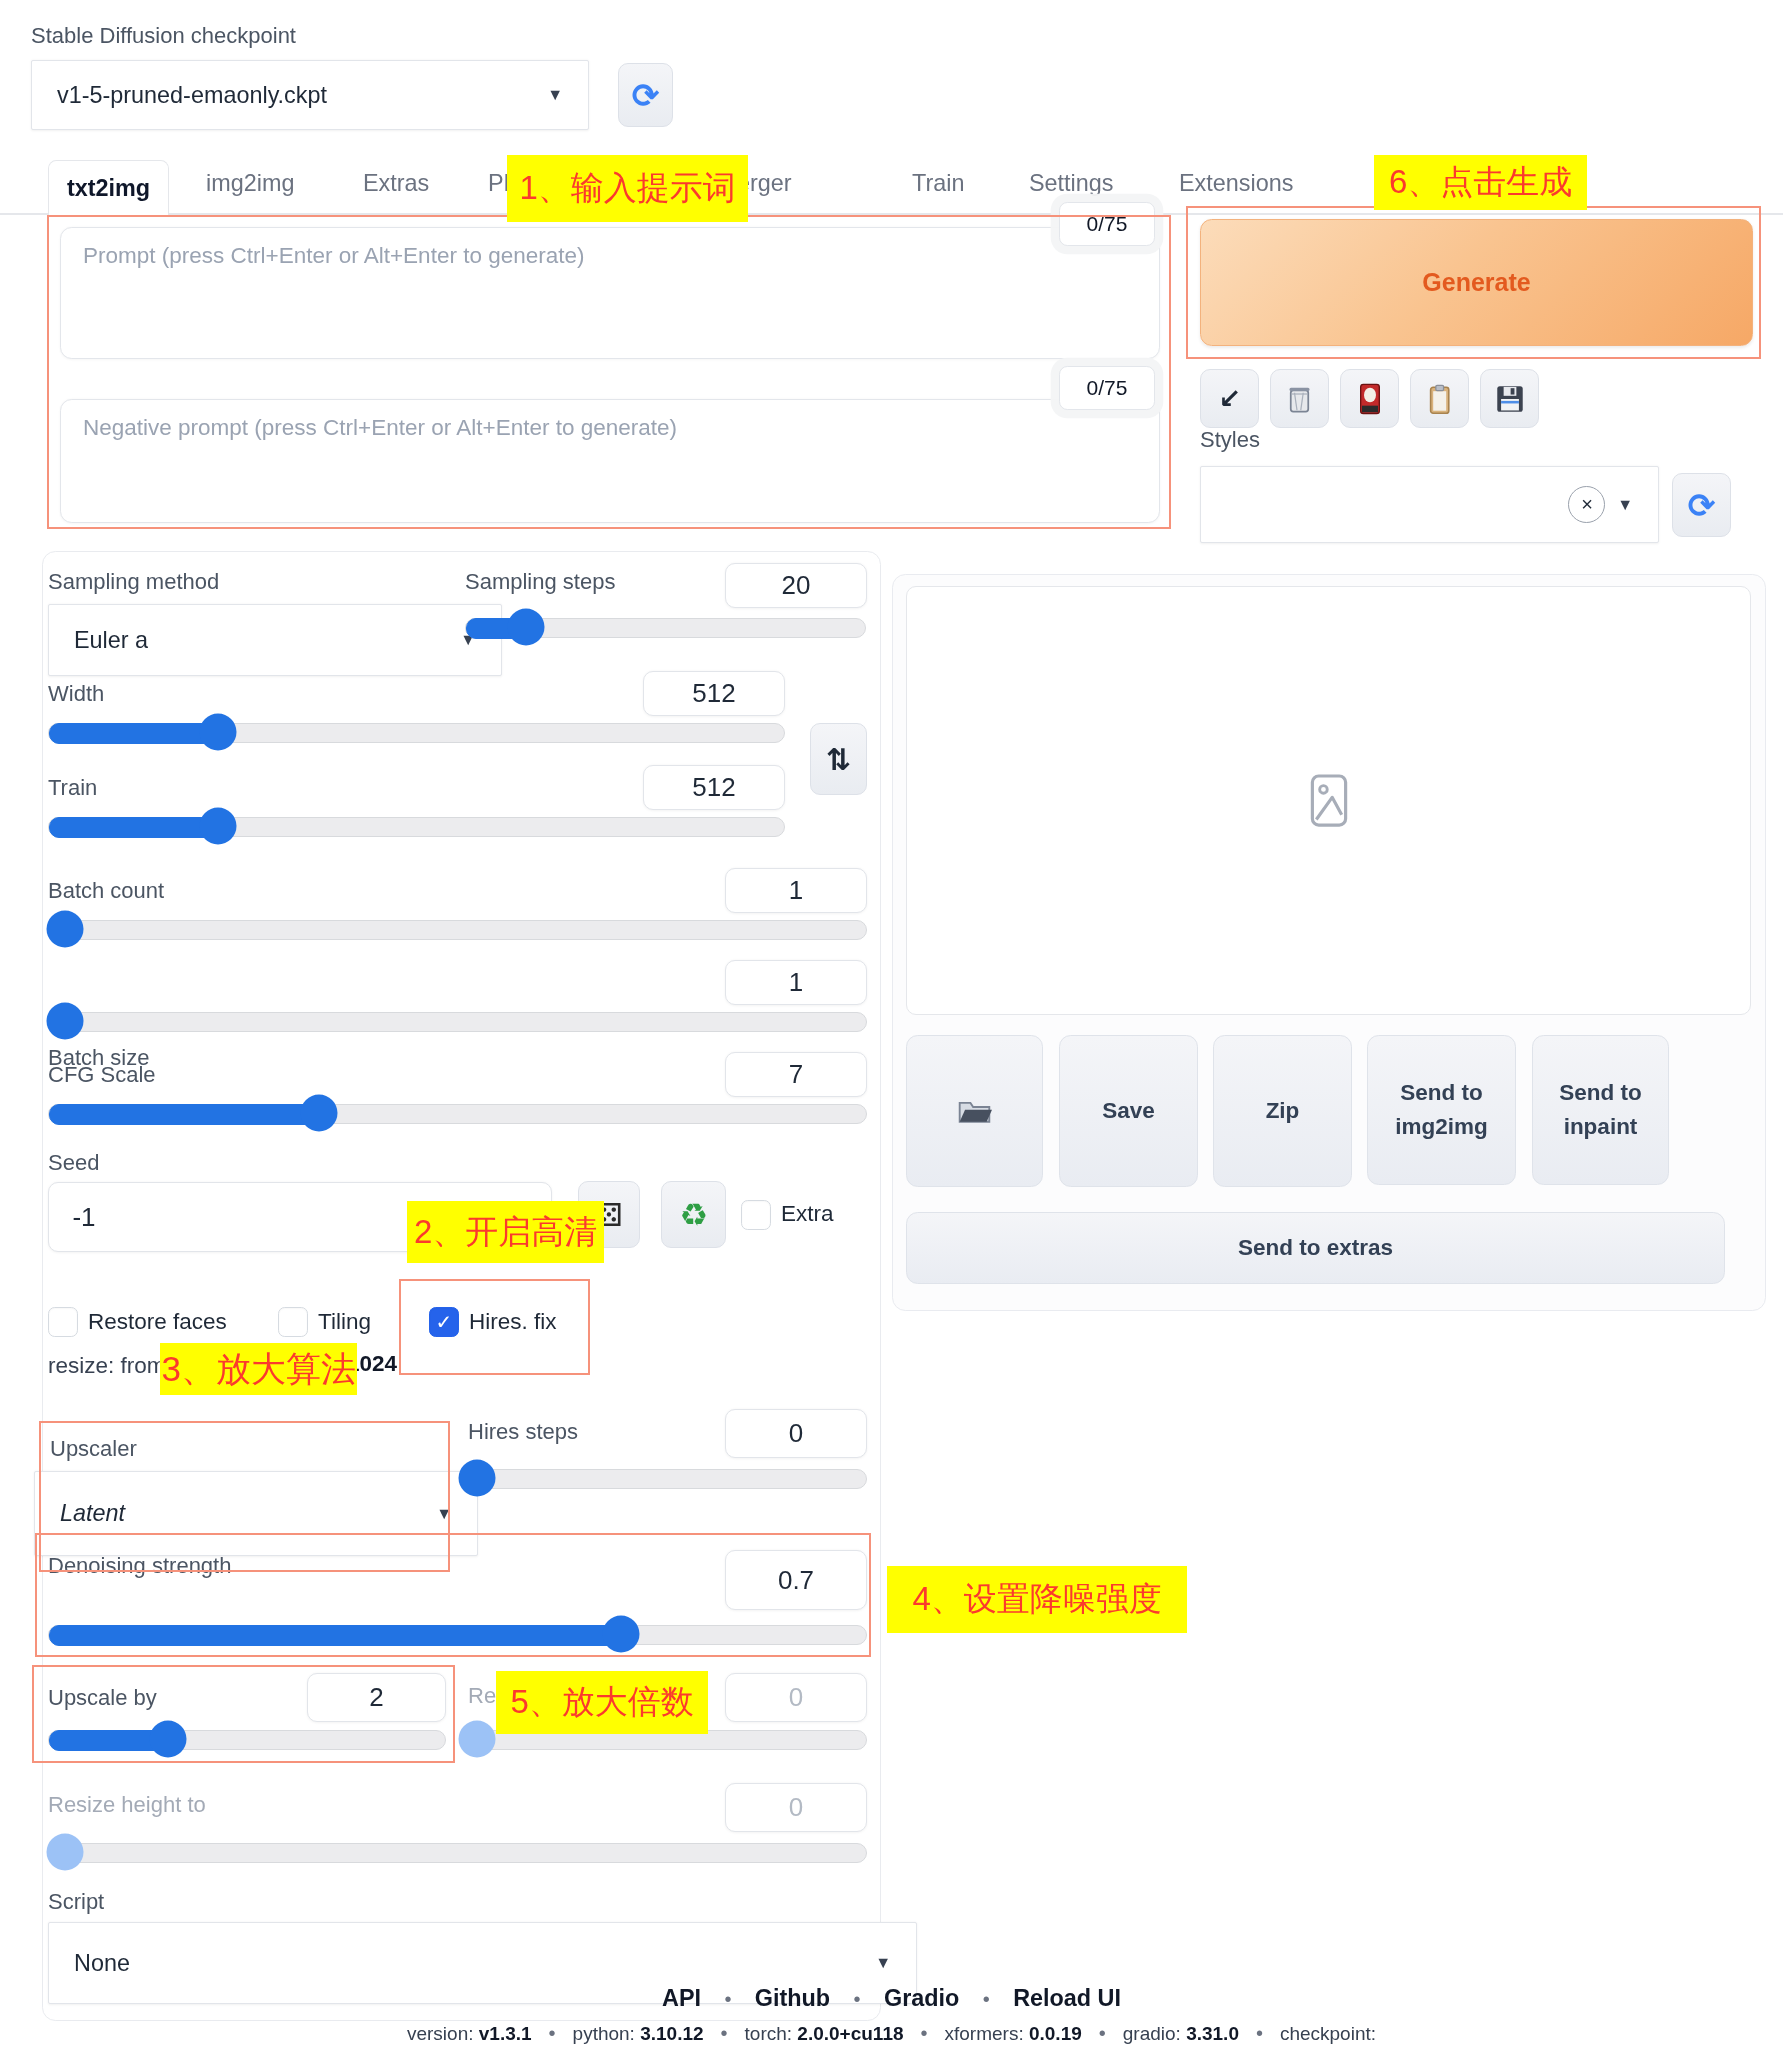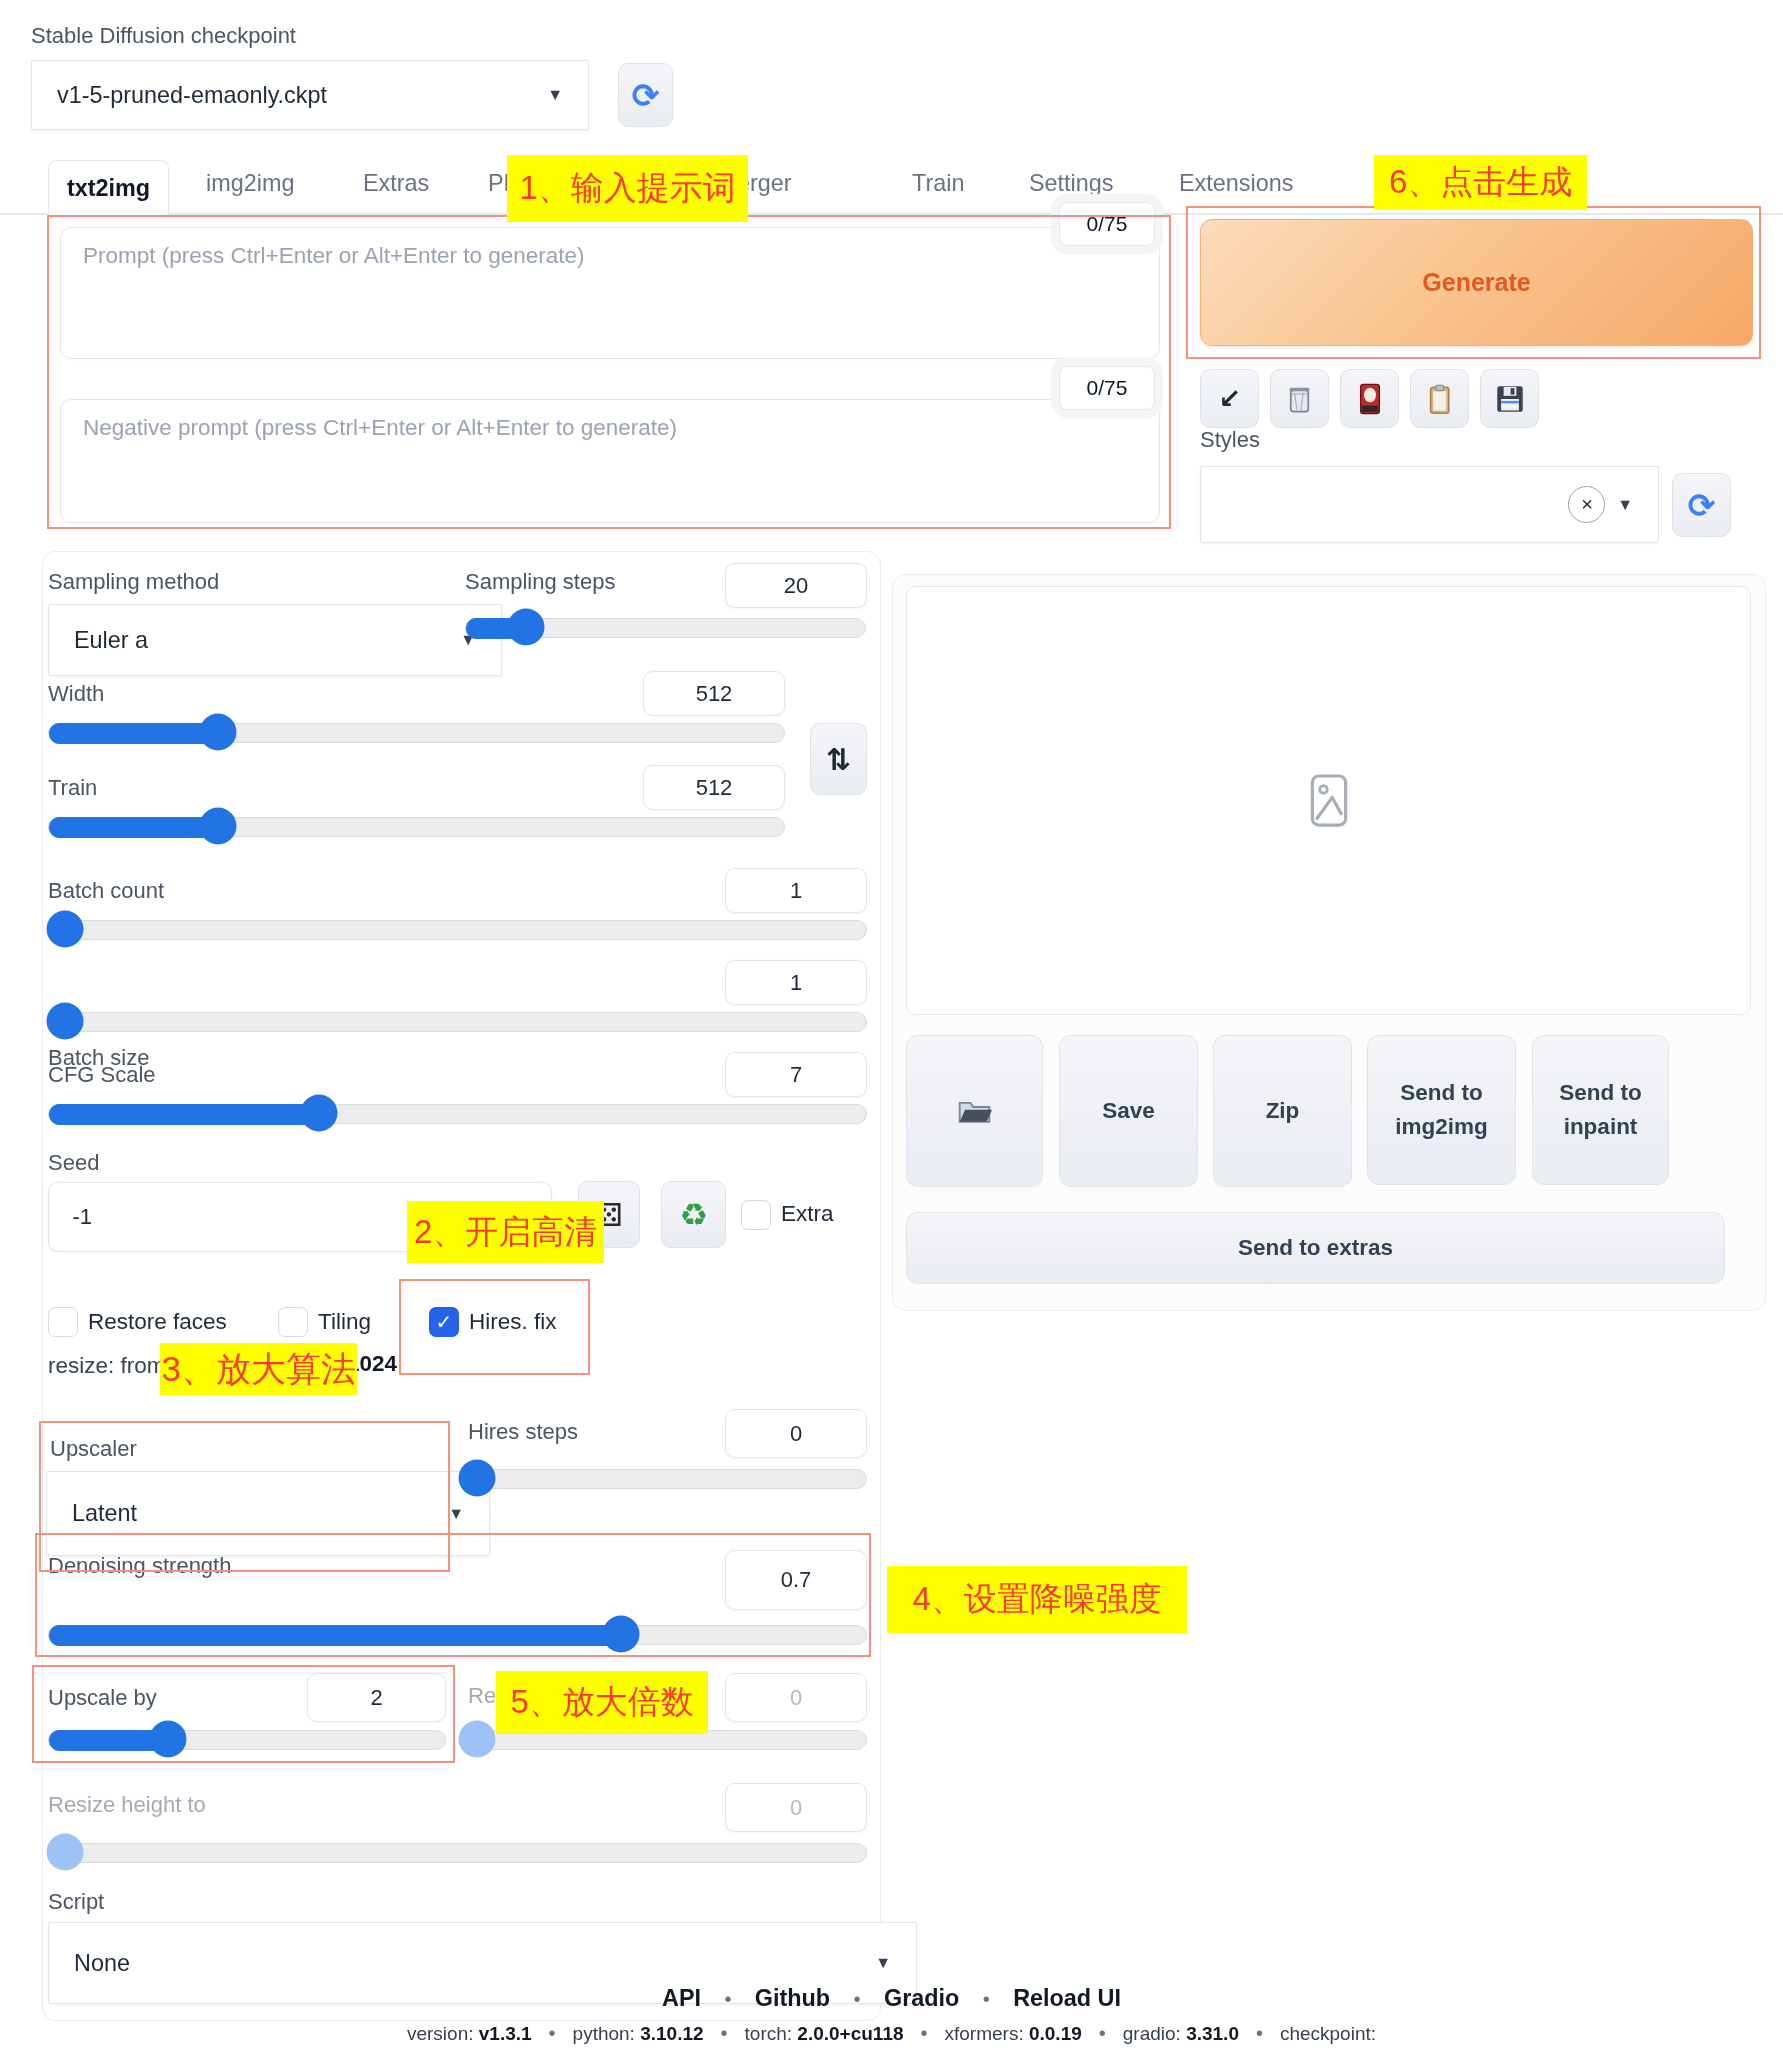--- a/index.html
+++ b/index.html
@@ -3,21 +3,21 @@
 <meta charset="utf-8">
 <style>
   html,body{margin:0;padding:0;background:#fff;}
   body{width:1783px;height:2062px;position:relative;overflow:hidden;
        font-family:"Liberation Sans","DejaVu Sans",sans-serif;color:#374151;}
   .abs{position:absolute;}
   .lbl{font-size:22px;color:#4b5563;white-space:nowrap;}
   .lbl.dim{color:#a3aab6;}
   .inputbox{background:#fff;border:0.8px solid #e2e5ea;border-radius:10px;
     box-shadow:0 0.8px 2.5px rgba(0,0,0,.05);display:flex;align-items:center;
-    justify-content:center;font-size:22px;color:#1f2937;}
+    justify-content:center;font-size:26px;color:#1f2937;}
   .inputbox.dim{color:#b3bac4;}
   .dropdown{background:#fff;border:0.8px solid #e2e5ea;border-radius:2px;
     box-shadow:0 0.8px 2.5px rgba(0,0,0,.06);display:flex;align-items:center;
     justify-content:space-between;font-size:23.4px;color:#1f2937;padding:0 25px;cursor:pointer;}
   .caret{font-size:16px;color:#374151;}
   .track{position:absolute;height:18.4px;background:#ececee;border:0.8px solid #d8dadd;border-radius:10px;}
   .fill{position:absolute;left:0;top:-0.8px;height:18.4px;background:#2273e3;border:0.8px solid #2273e3;border-radius:10px;}
   .handle{position:absolute;width:37px;height:37px;border-radius:50%;background:#2273e3;top:8.3px;transform:translate(-50%,-50%);}
   .handle.dis{background:#9cc2f6;}
   .cb{width:28px;height:28px;border:1.7px solid #d6dbe1;border-radius:6.7px;background:#fff;
@@ -212,21 +212,21 @@
   <div class="abs cb checked" style="left:429px;top:1307px;">
     <span>✓</span>
   </div>
   <div class="abs cblbl" style="left:469px;top:1309px;">Hires. fix</div>
 
   <div class="abs" style="left:48px;top:1353px;font-size:22.5px;color:#374151;">resize: from</div>
   <div class="abs" style="left:347px;top:1351px;font-size:22.5px;font-weight:700;color:#111827;">1024</div>
 
   <div class="abs redbox" style="left:39px;top:1421px;width:407px;height:147px;"></div>
   <div class="abs lbl" style="left:50px;top:1436px;">Upscaler</div>
-  <div class="abs dropdown" style="left:46px;top:1471px;width:392px;height:83px;">
+  <div class="abs dropdown" style="left:34px;top:1471px;width:392px;height:83px;font-style:italic;">
     <span>Latent</span>
     <span class="caret">▼</span>
   </div>
   <div class="abs lbl" style="left:468px;top:1419px;">Hires steps</div>
   <div class="abs inputbox" style="left:725px;top:1409px;width:140px;height:47px;">0</div>
   <div class="track" style="left:468px;top:1469px;width:397px;">
     <div class="fill" style="width:2%;"></div>
       <div class="handle" style="left:2%;"></div>
   </div>
 

